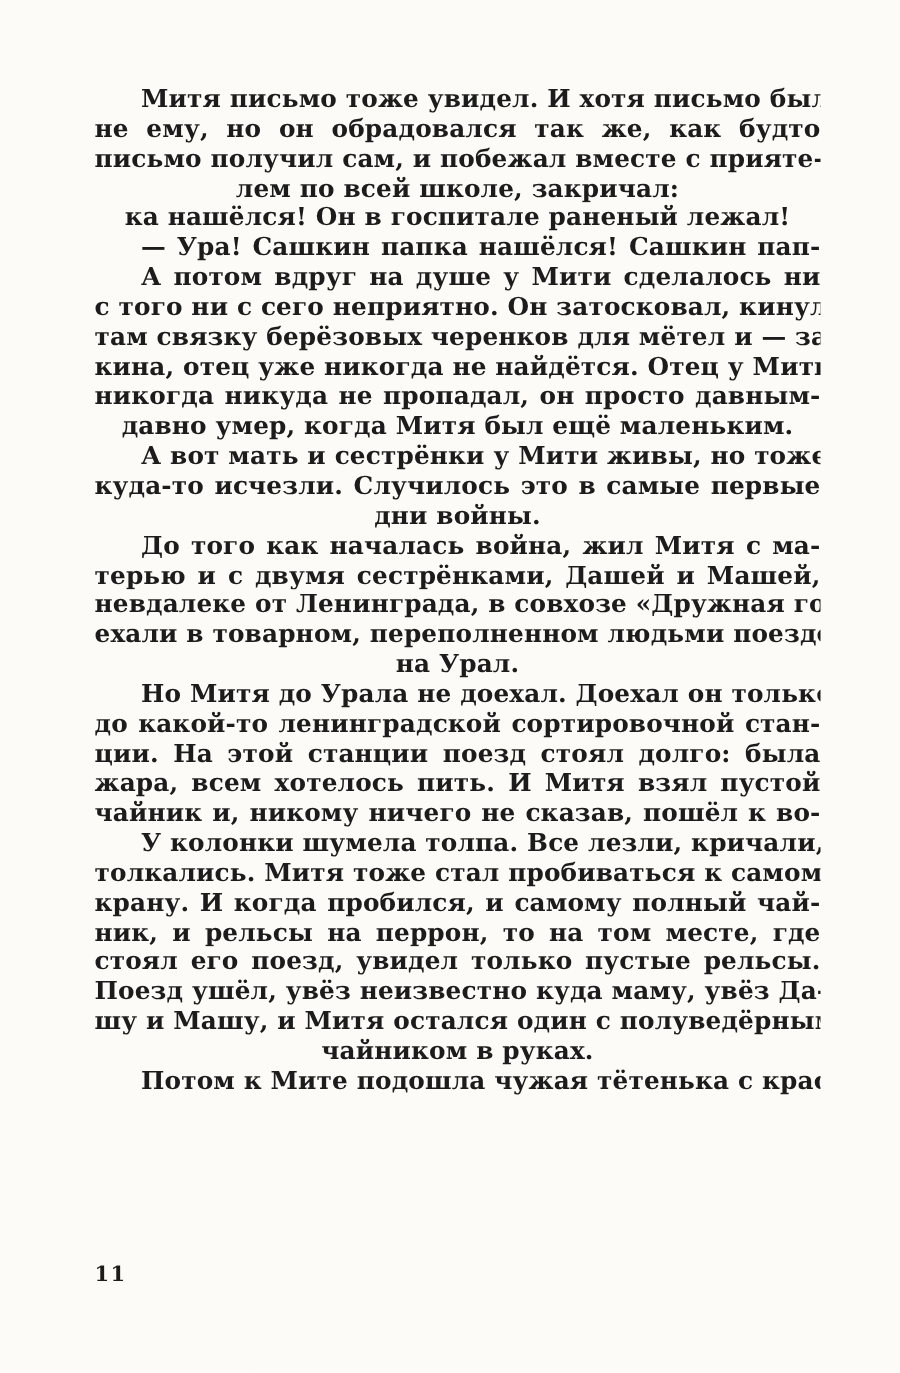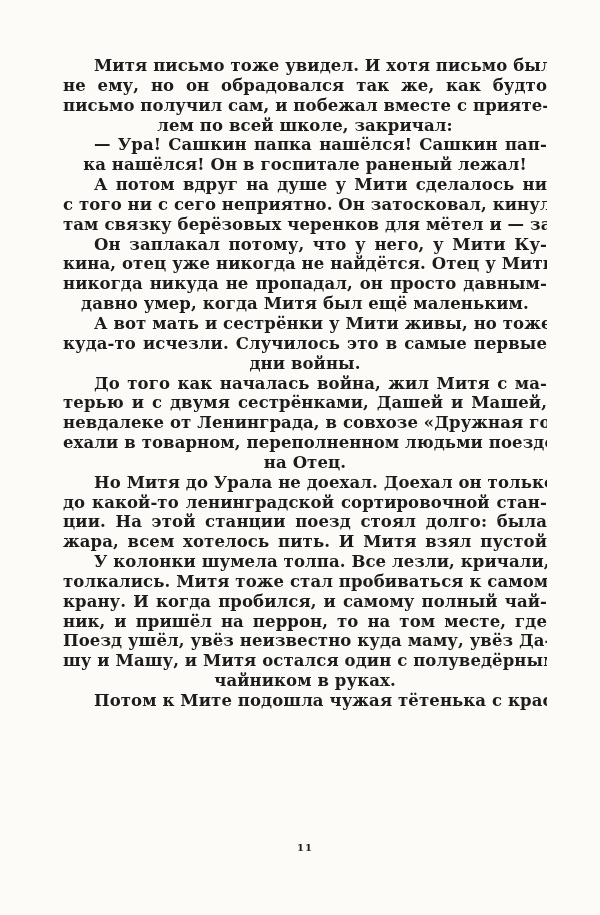--- a/index.html
+++ b/index.html
@@ -37,59 +37,60 @@
     text-justify: inter-word;
   }
   .line.indent {
     text-indent: 31px;
   }
   .page-number {
     position: absolute;
     top: 842px;
     left: 63px;
     width: 484px;
-    text-align: center;
-    font-size: 10px;
+    text-align: left;
+    font-size: 14px;
     font-weight: 700;
     letter-spacing: 1px;
   }
 </style>
 </head>
 <body>
 
 <div class="page">
   <div class="text-block">
       <div class="line indent just">Митя письмо тоже увидел. И хотя письмо было</div>
       <div class="line just">не ему, но он обрадовался так же, как будто</div>
       <div class="line just">письмо получил сам, и побежал вместе с прияте-</div>
       <div class="line">лем по всей школе, закричал:</div>
+      <div class="line">ка нашёлся! Он в госпитале раненый лежал!</div>
       <div class="line indent just">— Ура! Сашкин папка нашёлся! Сашкин пап-</div>
-      <div class="line">ка нашёлся! Он в госпитале раненый лежал!</div>
       <div class="line indent just">А потом вдруг на душе у Мити сделалось ни</div>
       <div class="line just">с того ни с сего неприятно. Он затосковал, кинулся</div>
       <div class="line just">там связку берёзовых черенков для мётел и — за-</div>
-      <div class="line indent just">Он заплакал потому, что у него, у Мити Ку-</div>
       <div class="line just">кина, отец уже никогда не найдётся. Отец у Мити</div>
       <div class="line just">никогда никуда не пропадал, он просто давным-</div>
       <div class="line">давно умер, когда Митя был ещё маленьким.</div>
       <div class="line indent just">А вот мать и сестрёнки у Мити живы, но тоже</div>
       <div class="line just">куда-то исчезли. Случилось это в самые первые</div>
       <div class="line">дни войны.</div>
       <div class="line indent just">До того как началась война, жил Митя с ма-</div>
       <div class="line just">терью и с двумя сестрёнками, Дашей и Машей,</div>
       <div class="line just">невдалеке от Ленинграда, в совхозе «Дружная гор-</div>
       <div class="line just">ехали в товарном, переполненном людьми поезде</div>
-      <div class="line">на Отец.</div>
+      <div class="line">на Урал.</div>
       <div class="line indent just">Но Митя до Урала не доехал. Доехал он только</div>
       <div class="line just">до какой-то ленинградской сортировочной стан-</div>
       <div class="line just">ции. На этой станции поезд стоял долго: была</div>
       <div class="line just">жара, всем хотелось пить. И Митя взял пустой</div>
+      <div class="line just">чайник и, никому ничего не сказав, пошёл к во-</div>
       <div class="line indent just">У колонки шумела толпа. Все лезли, кричали,</div>
       <div class="line just">толкались. Митя тоже стал пробиваться к самому</div>
       <div class="line just">крану. И когда пробился, и самому полный чай-</div>
-      <div class="line just">ник, и пришёл на перрон, то на том месте, где</div>
+      <div class="line just">ник, и рельсы на перрон, то на том месте, где</div>
+      <div class="line just">стоял его поезд, увидел только пустые рельсы.</div>
       <div class="line just">Поезд ушёл, увёз неизвестно куда маму, увёз Да-</div>
       <div class="line just">шу и Машу, и Митя остался один с полуведёрным</div>
       <div class="line">чайником в руках.</div>
       <div class="line indent just">Потом к Мите подошла чужая тётенька с крас-</div>
     </div>
   <div class="page-number">11</div>
 </div>
 
 </body></html>

